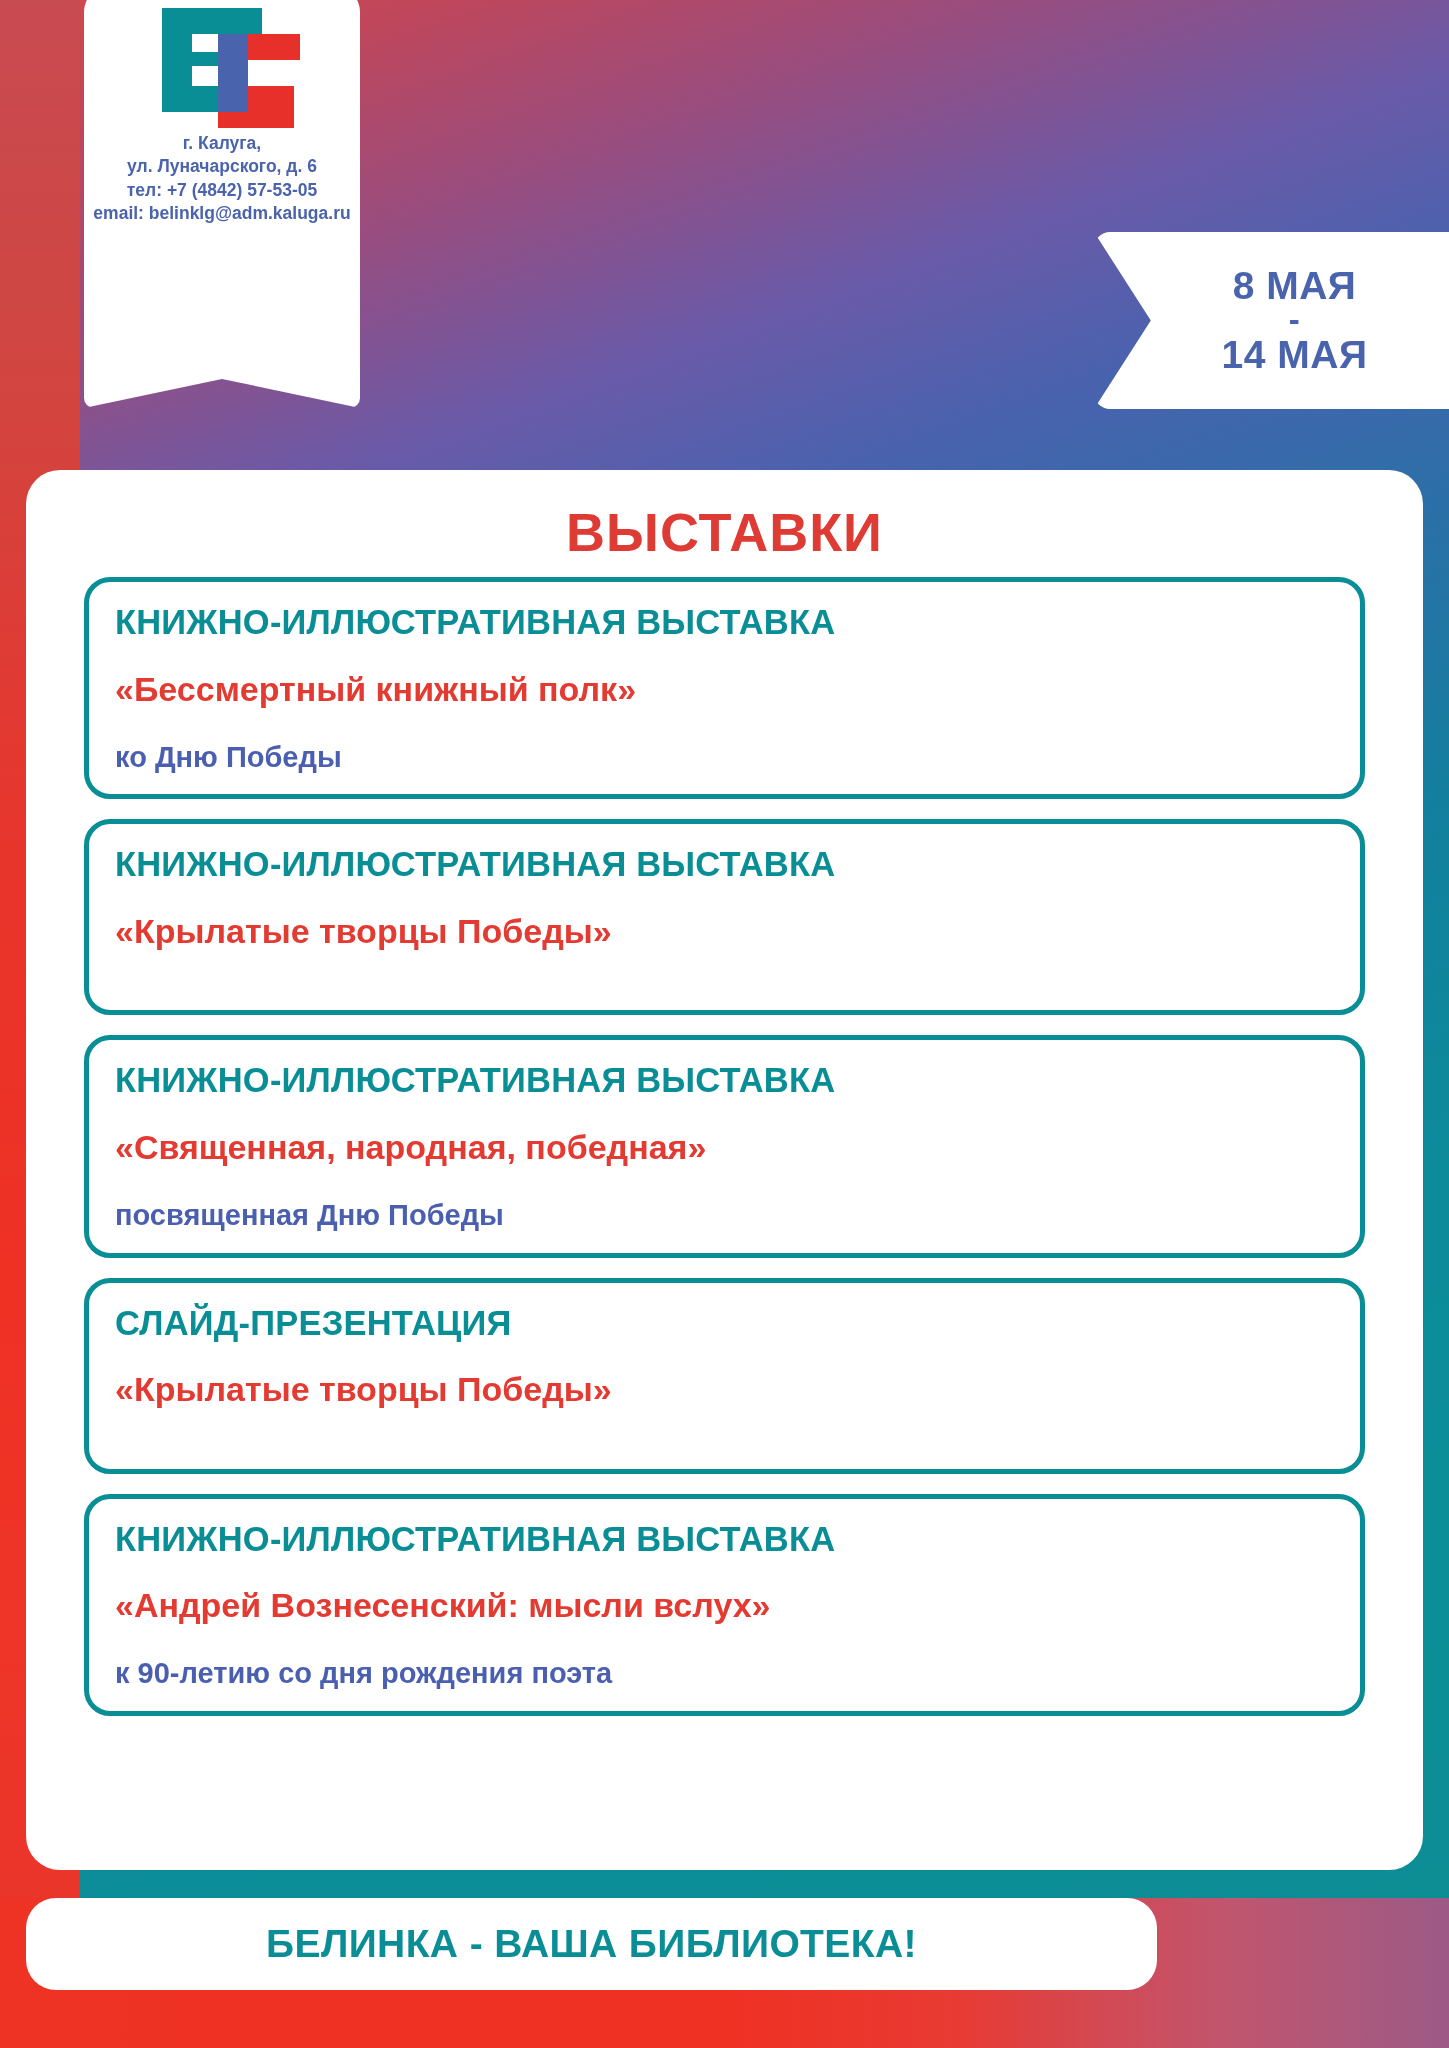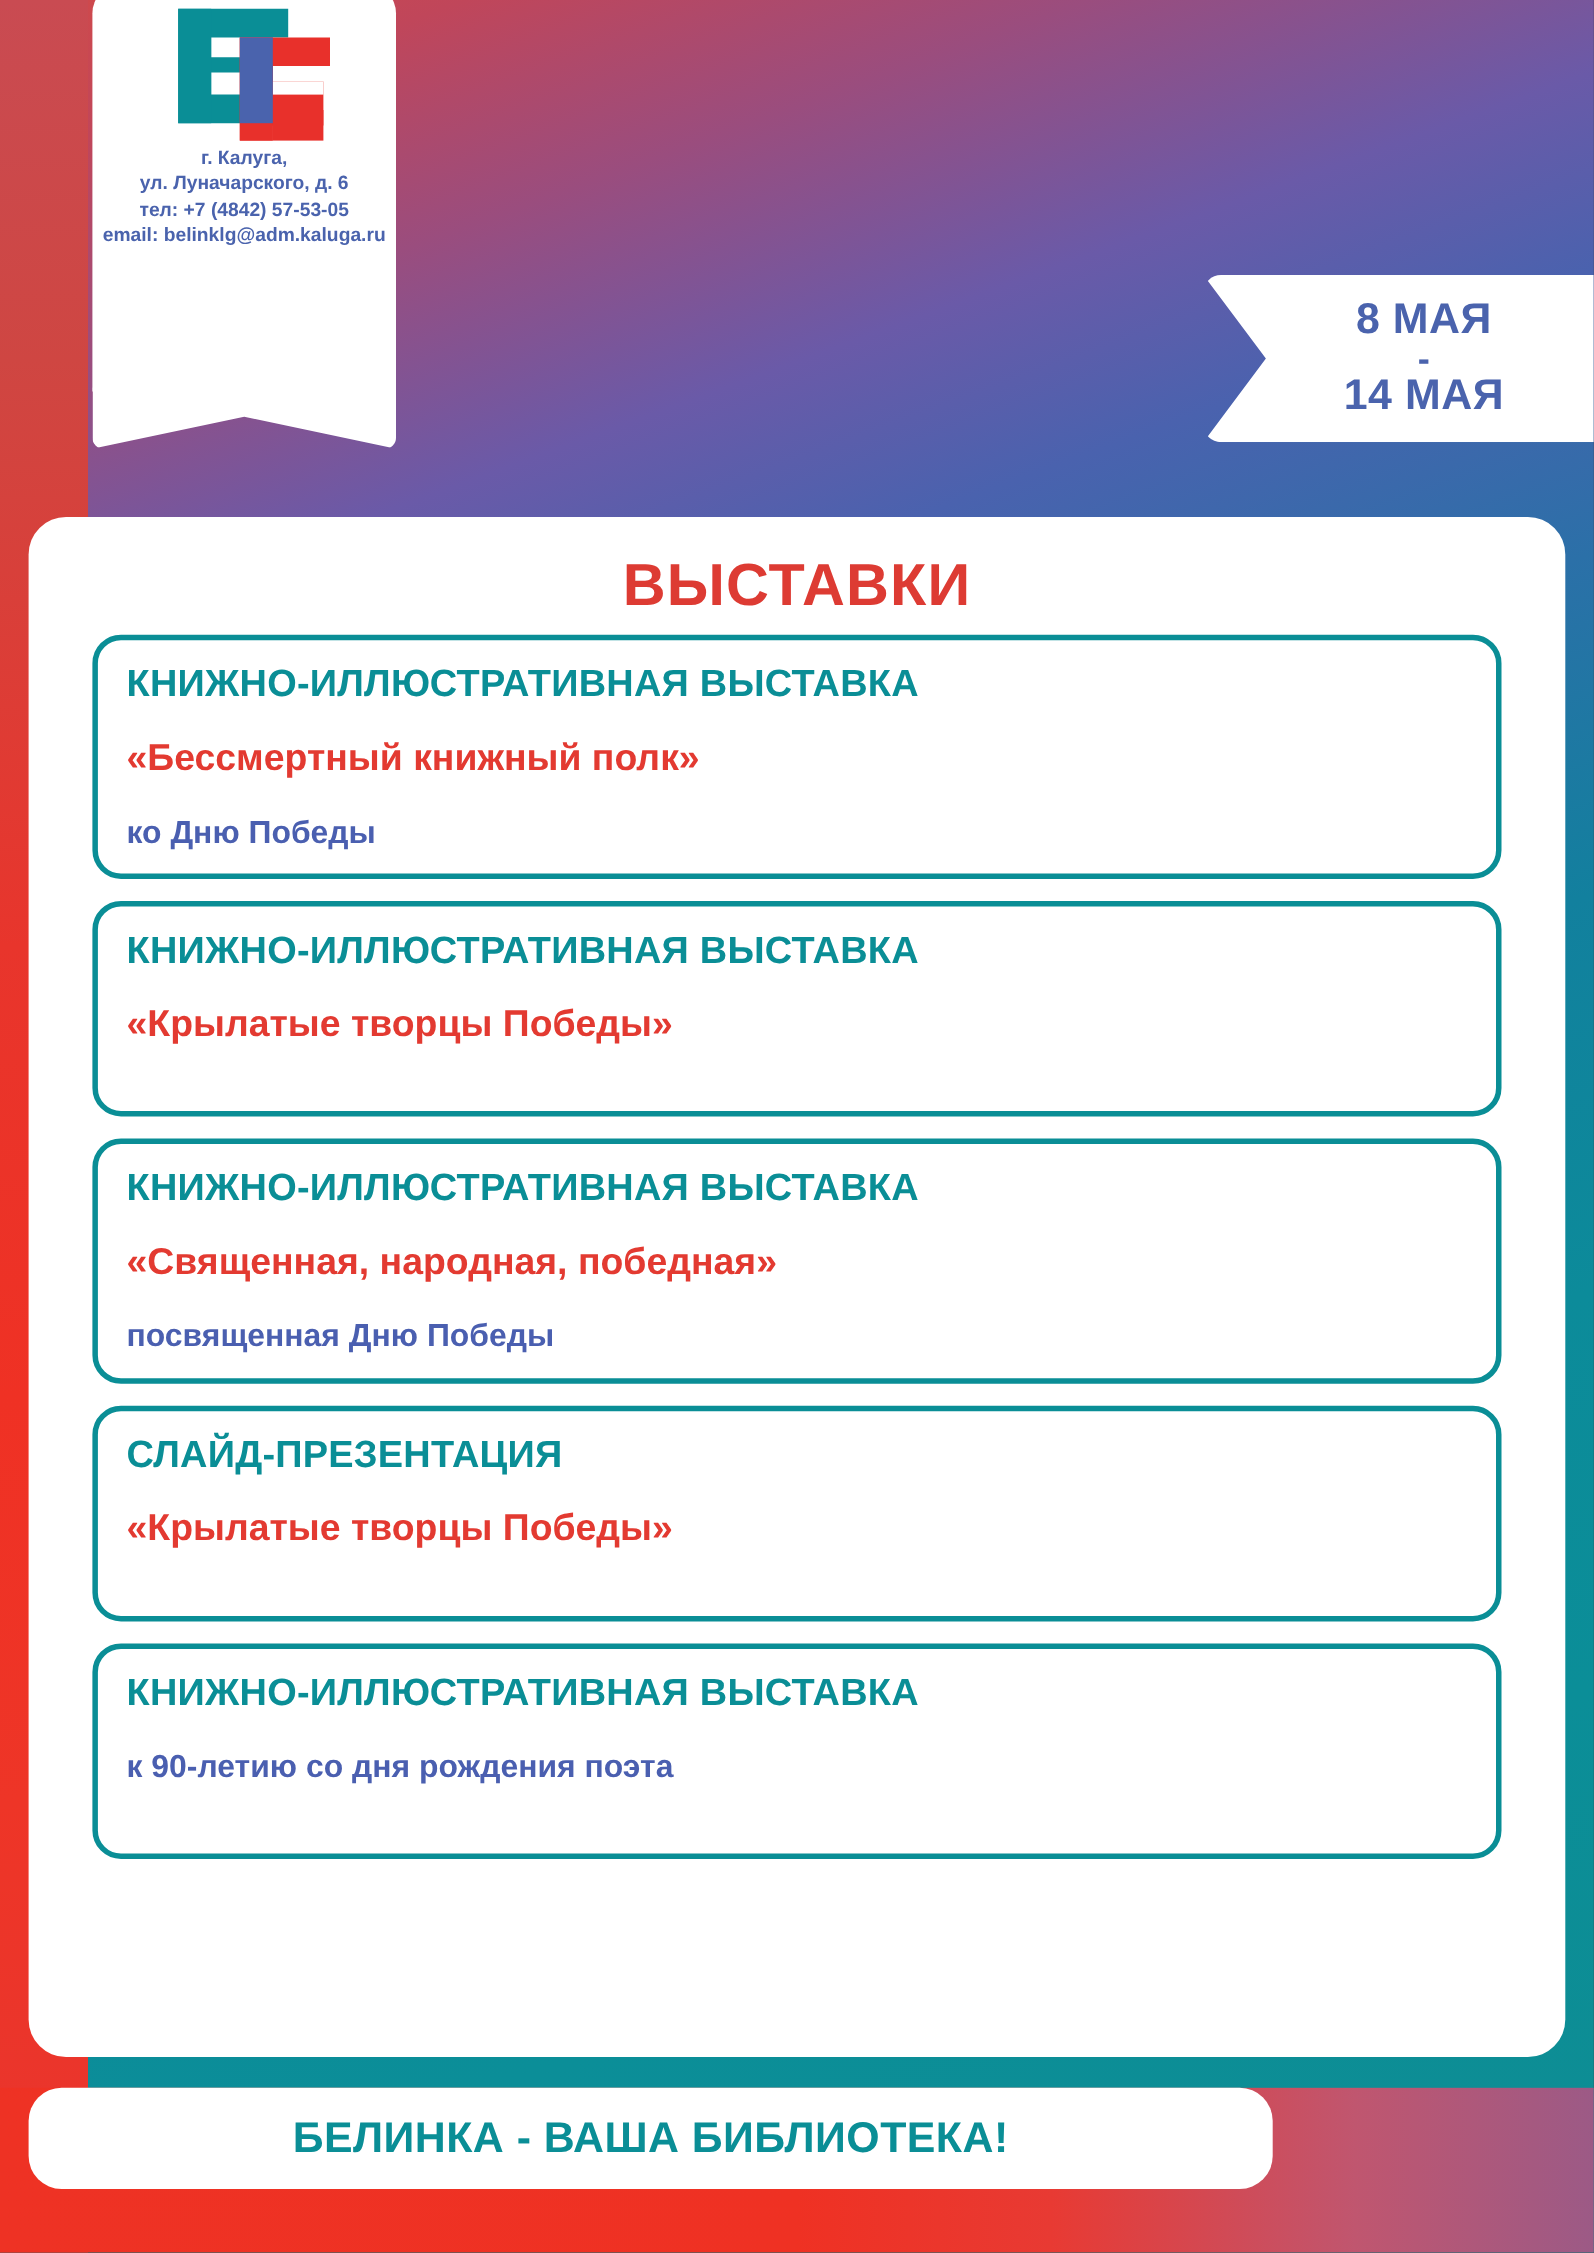--- a/index.html
+++ b/index.html
@@ -101,30 +101,29 @@
     padding: 0 8px;
   }
   .contact .line { white-space: nowrap; text-align: center; }
 
   
   .date-ribbon {
     position: absolute;
     right: 0;
     top: 232px;
     width: 355px;
-    height: 152px;
+    height: 177px;
     background: #ffffff;
     border-radius: 16px 0 0 16px;
     clip-path: polygon(0 0, 100% 0, 100% 100%, 0 100%, 16% 50%);
     display: flex;
     flex-direction: column;
     align-items: center;
     justify-content: center;
     z-index: 5;
-    margin-top: 18px;
   }
   .date-ribbon .dl {
     color: #4a63ad;
     font-weight: bold;
     font-size: 39px;
     line-height: 1.04;
     padding-left: 46px;
     letter-spacing: 0.5px;
   }
   .date-ribbon .dash { font-size: 33px; line-height: 0.85; }
@@ -266,20 +265,21 @@
       </div>
 
       <div class="card h2">
         <div class="card-h">СЛАЙД-ПРЕЗЕНТАЦИЯ</div>
         <div class="card-t">«Крылатые творцы Победы»</div>
         <div class="card-s"></div>
       </div>
 
       <div class="card h1">
         <div class="card-h">КНИЖНО-ИЛЛЮСТРАТИВНАЯ ВЫСТАВКА</div>
+        <div class="card-t">«Андрей Вознесенский: мысли вслух»</div>
         <div class="card-s">к 90-летию со дня рождения поэта</div>
       </div>
 
     </div>
   </div>
 
   <div class="footer">
     <div class="footer-text">БЕЛИНКА - ВАША БИБЛИОТЕКА!</div>
   </div>
 

